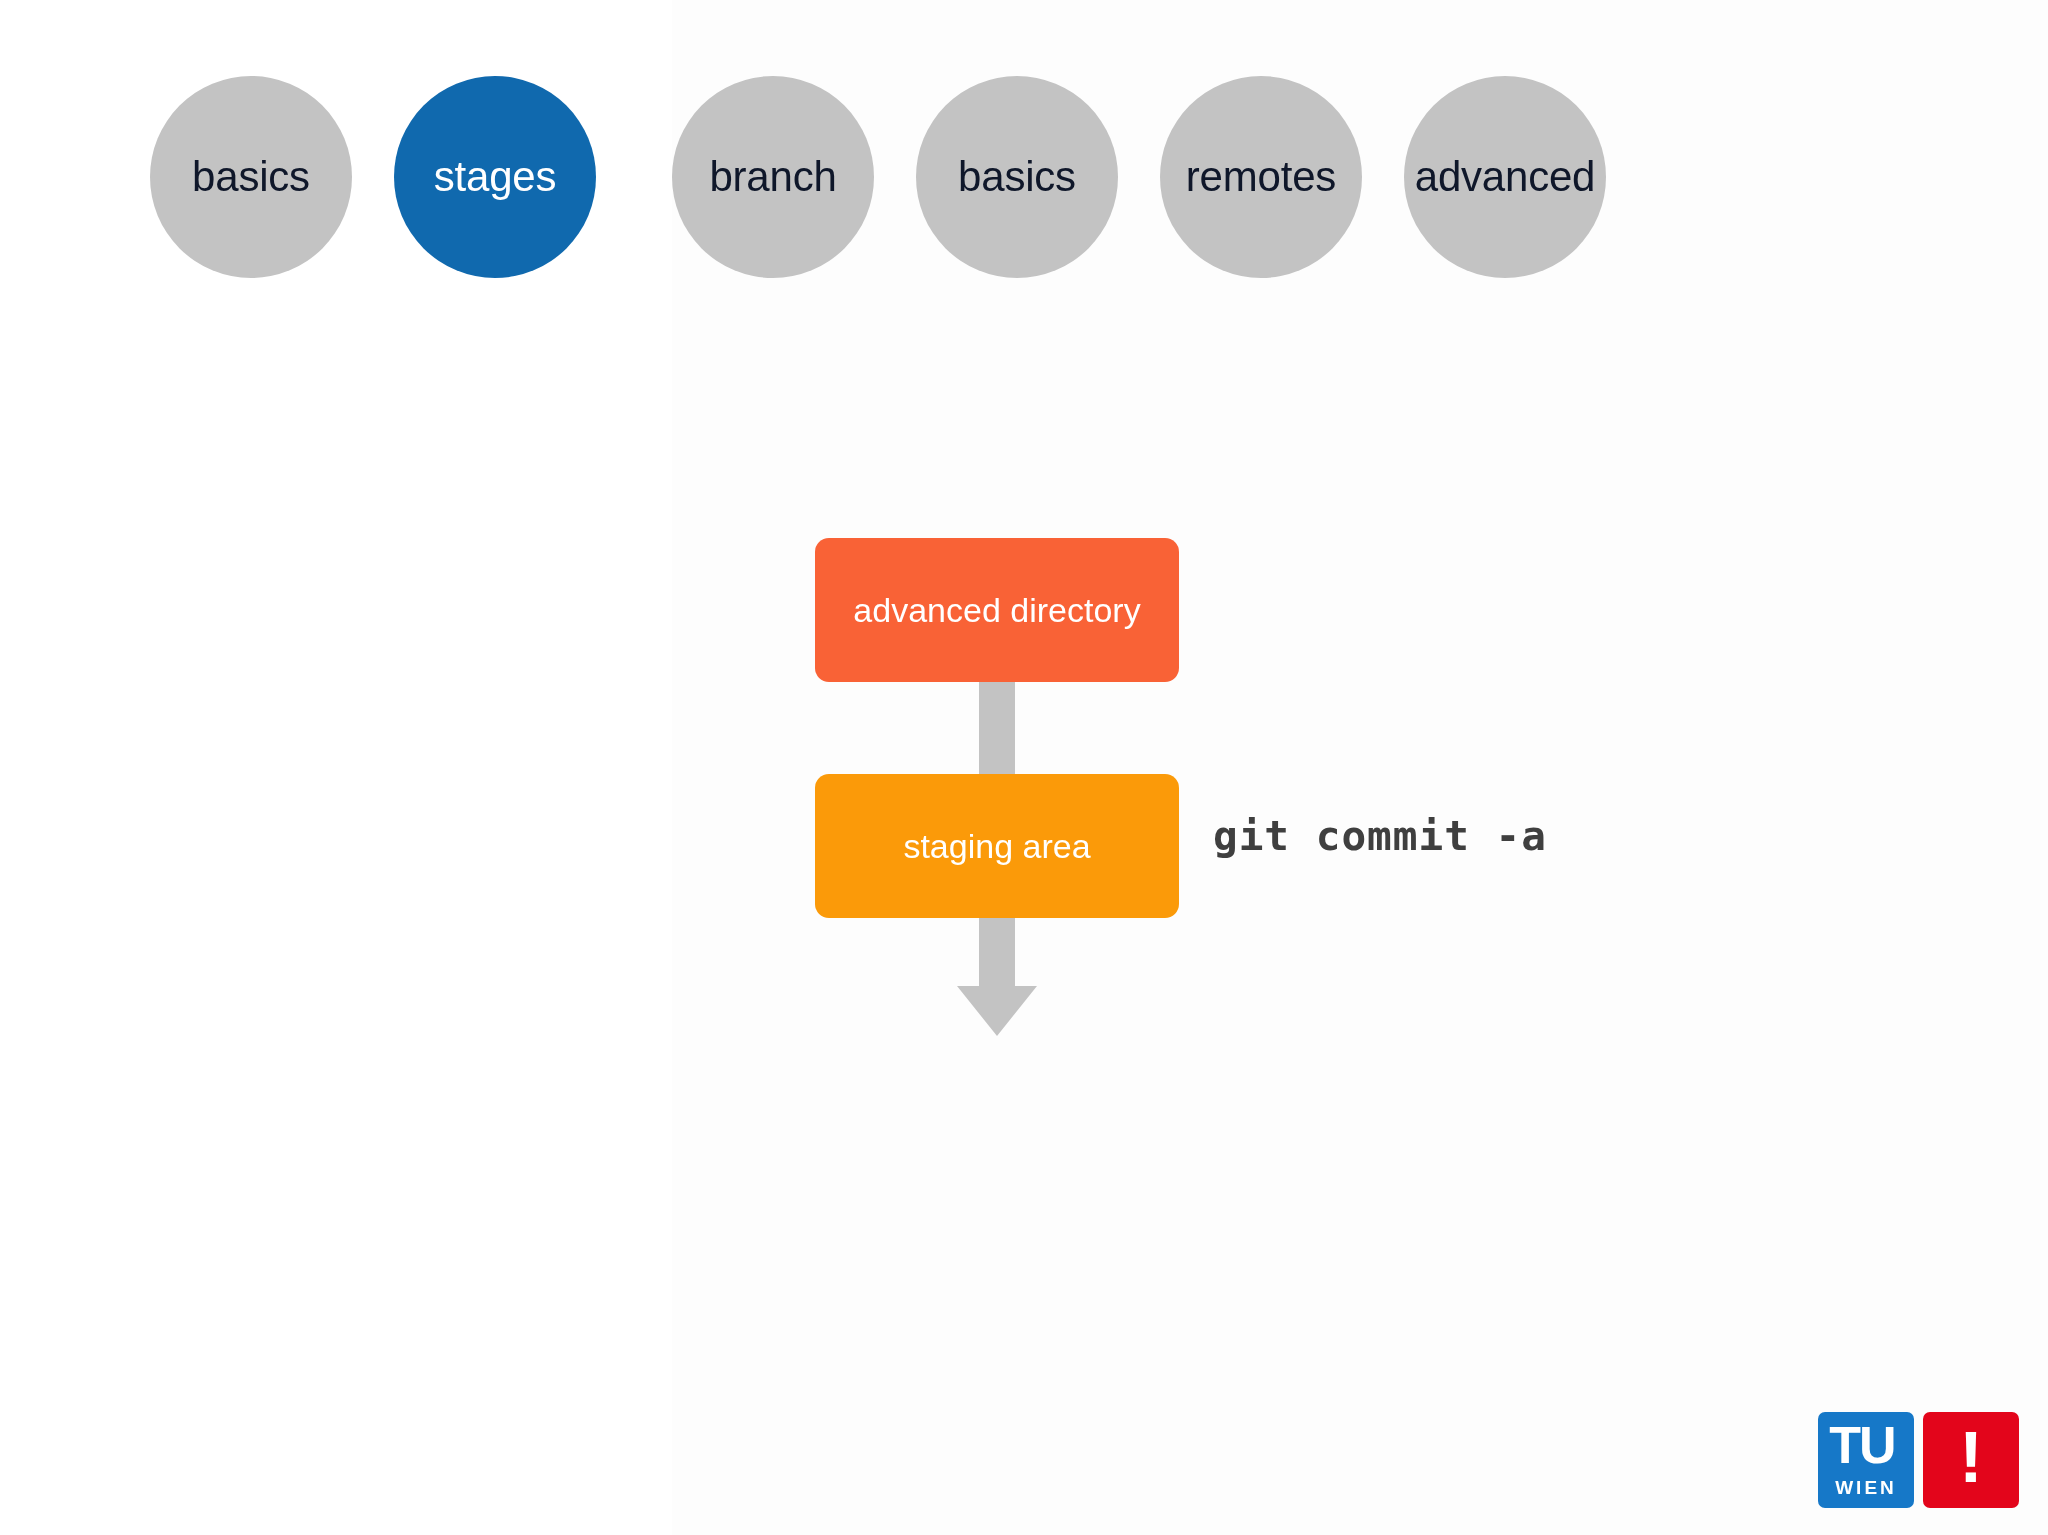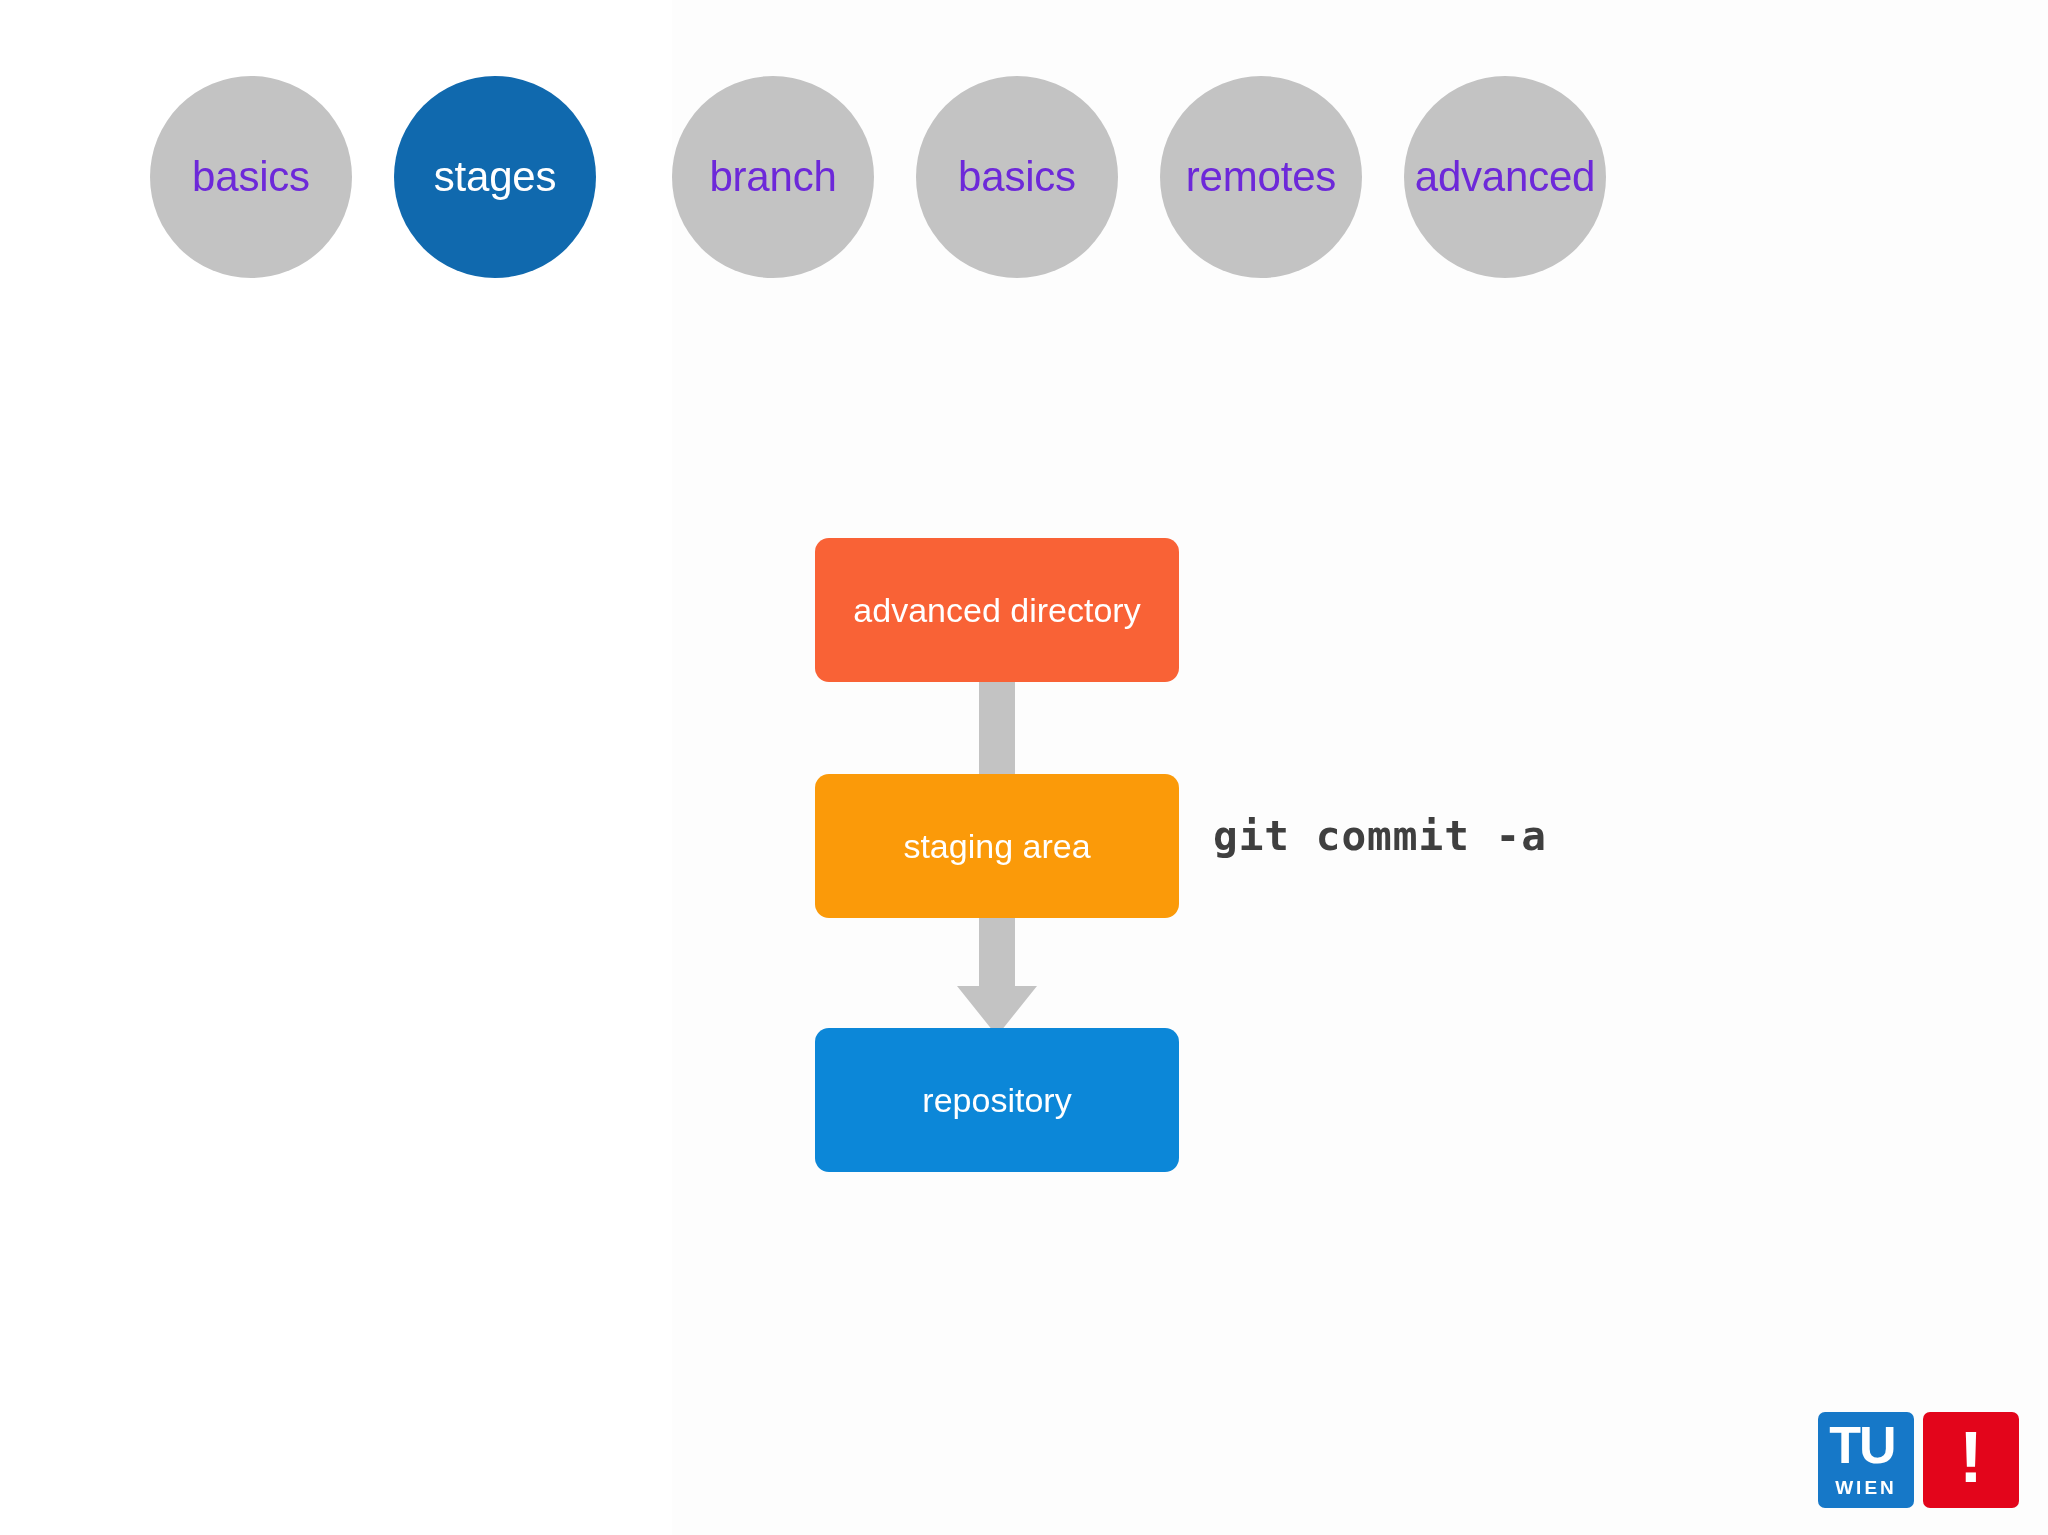--- a/index.html
+++ b/index.html
@@ -35,21 +35,21 @@
     align-items: center;
   }
   .nav-circle {
     width: 202px;
     height: 202px;
     border-radius: 50%;
     display: flex;
     align-items: center;
     justify-content: center;
     background: #c3c3c3;
-    color: #6d28d9;
+    color: #0f172a;
     font-size: 42px;
     font-weight: 400;
     letter-spacing: -0.2px;
     margin-right: 42px;
     flex: 0 0 auto;
     box-sizing: border-box;
   }
   .nav-circle:last-child { margin-right: 0; }
   .nav-circle.is-active {
     background: #1069ae;
@@ -209,23 +209,20 @@
   <div class="flow-box staging">
     <span>staging area</span>
   </div>
 
   <div class="connector-arrow">
     <svg width="80" height="126" viewBox="0 0 80 126" xmlns="http://www.w3.org/2000/svg">
       <polygon points="22,0 58,0 58,76 80,76 40,126 0,76 22,76" fill="#c3c3c3"></polygon>
     </svg>
   </div>
 
-  <div class="flow-box repo">
-    <span>repository</span>
-  </div>
 
 </div>
 
 <div class="command">git commit -a</div>
 
 <div class="logo">
   <div class="logo-tu">
     <div class="logo-tu-top">TU</div>
     <div class="logo-tu-bottom">WIEN</div>
   </div>

